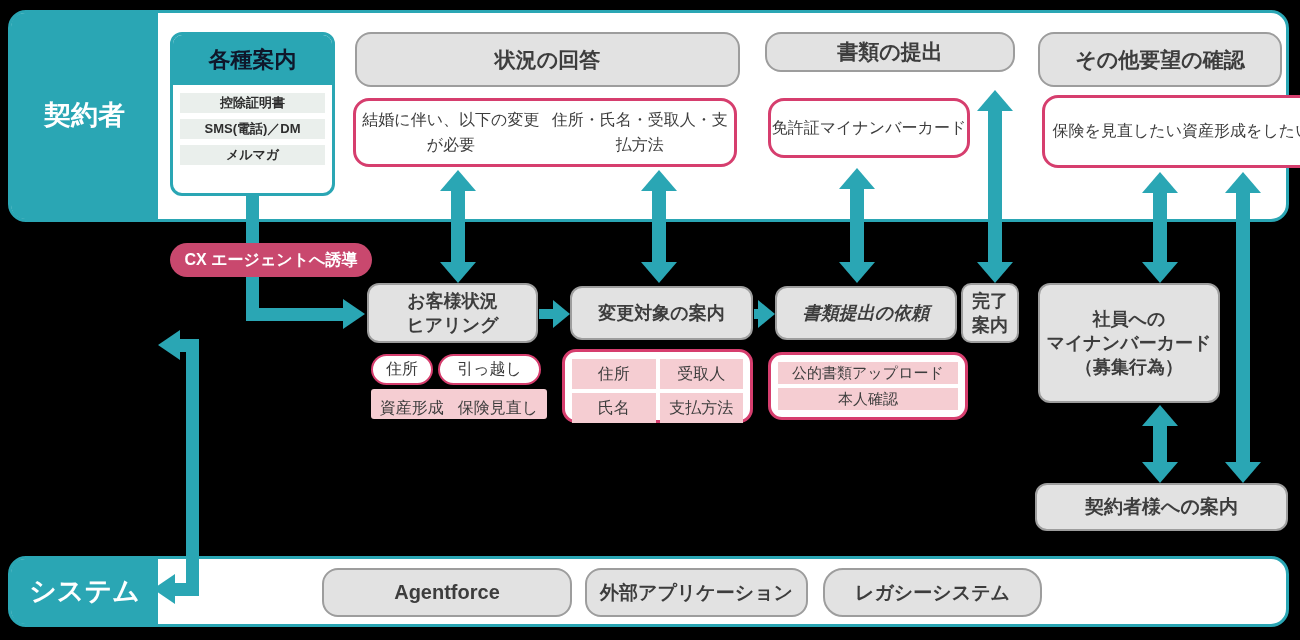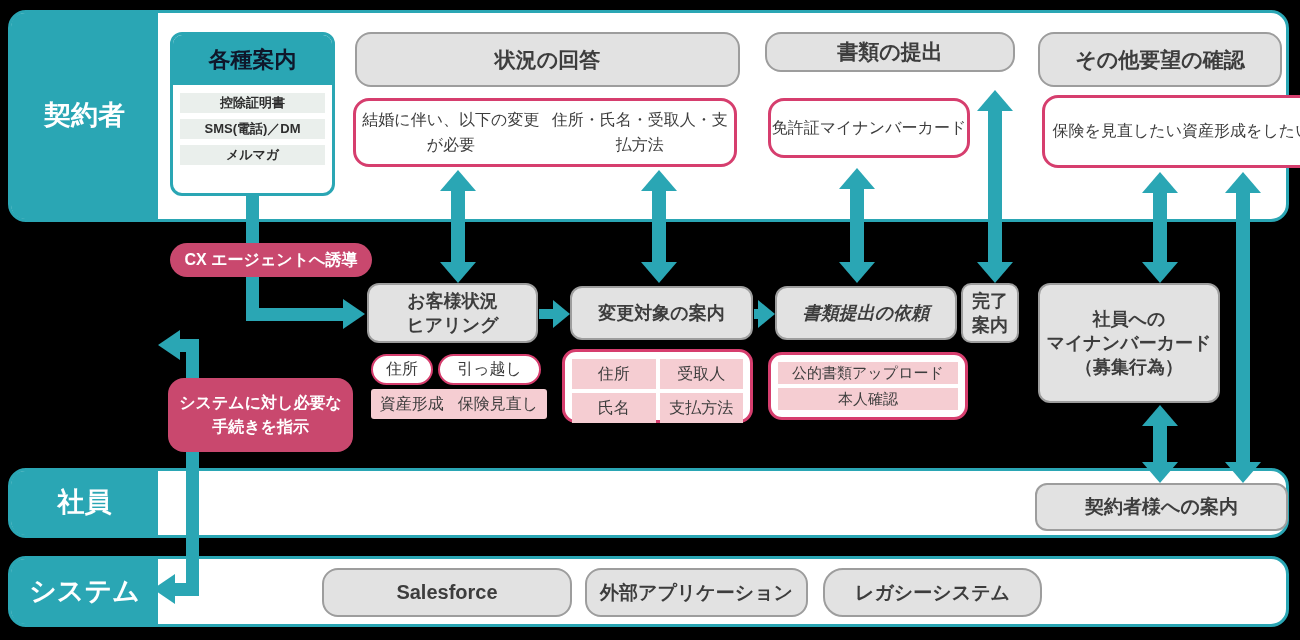--- a/index.html
+++ b/index.html
@@ -77,25 +77,20 @@
 </head>
 <body>
 
 <div class="canvas">
 
   <div class="lane teal" style="top:10px;height:212px;">
     <div class="lane-label">
       <div class="big">契約者</div>
     </div>
   </div>
-  <div class="lane teal" style="top:468px;height:70px;">
-    <div class="lane-label">
-      <div class="big">社員</div>
-    </div>
-  </div>
   <div class="lane teal" style="top:556px;height:71px;">
     <div class="lane-label">
       <div class="big">システム</div>
     </div>
   </div>
 
   <div class="varr" style="left:440px;top:170px;height:113px;">
       <div class="ht"></div>
       <div class="sh"></div>
       <div class="hb"></div>
@@ -178,21 +173,21 @@
   </div>
 
   <div class="plabel abs" style="left:170px;top:243px;width:202px;height:34px;">CX エージェントへ誘導</div>
 
   <div class="gbox abs" style="left:367px;top:283px;width:171px;height:60px;">
     <div>お客様状況</div>
     <div>ヒアリング</div>
   </div>
   <div class="chip abs" style="left:371px;top:354px;width:62px;height:31px;">住所</div>
   <div class="chip abs" style="left:438px;top:354px;width:103px;height:31px;">引っ越し</div>
-  <div class="strip abs" style="left:371px;top:389px;width:176px;height:30px;">
+  <div class="strip abs" style="left:371px;top:389px;width:176px;height:30px;align-items:flex-end;">
     <span>資産形成</span>
     <span>保険見直し</span>
   </div>
 
   <div class="gbox abs" style="left:570px;top:286px;width:183px;height:54px;">変更対象の案内</div>
   <div class="pgrid abs" style="left:562px;top:349px;width:191px;height:74px;">
     <div class="cell">住所</div>
     <div class="cell">受取人</div>
     <div class="cell">氏名</div>
     <div class="cell">支払方法</div>
@@ -208,24 +203,20 @@
     <div>完了</div>
     <div>案内</div>
   </div>
 
   <div class="gbox abs" style="left:1038px;top:283px;width:182px;height:120px;">
     <div>社員への</div>
     <div>マイナンバーカード</div>
     <div>（募集行為）</div>
   </div>
 
-  <div class="plabel abs" style="left:168px;top:378px;width:185px;height:74px;border-radius:16px;z-index:15;">
-    <div>システムに対し必要な</div>
-    <div>手続きを指示</div>
-  </div>
 
   <div class="gbox abs" style="left:1035px;top:483px;width:253px;height:48px;font-size:19px;">契約者様への案内</div>
 
-  <div class="gbox abs" style="left:322px;top:568px;width:250px;height:49px;font-size:20px;border-radius:16px;">Salesforce</div>
+  <div class="gbox abs" style="left:322px;top:568px;width:250px;height:49px;font-size:20px;border-radius:16px;">Agentforce</div>
   <div class="gbox abs" style="left:585px;top:568px;width:223px;height:49px;font-size:19px;border-radius:16px;">外部アプリケーション</div>
   <div class="gbox abs" style="left:823px;top:568px;width:219px;height:49px;font-size:19px;border-radius:20px;">レガシーシステム</div>
 
 </div>
 
 </body></html>

